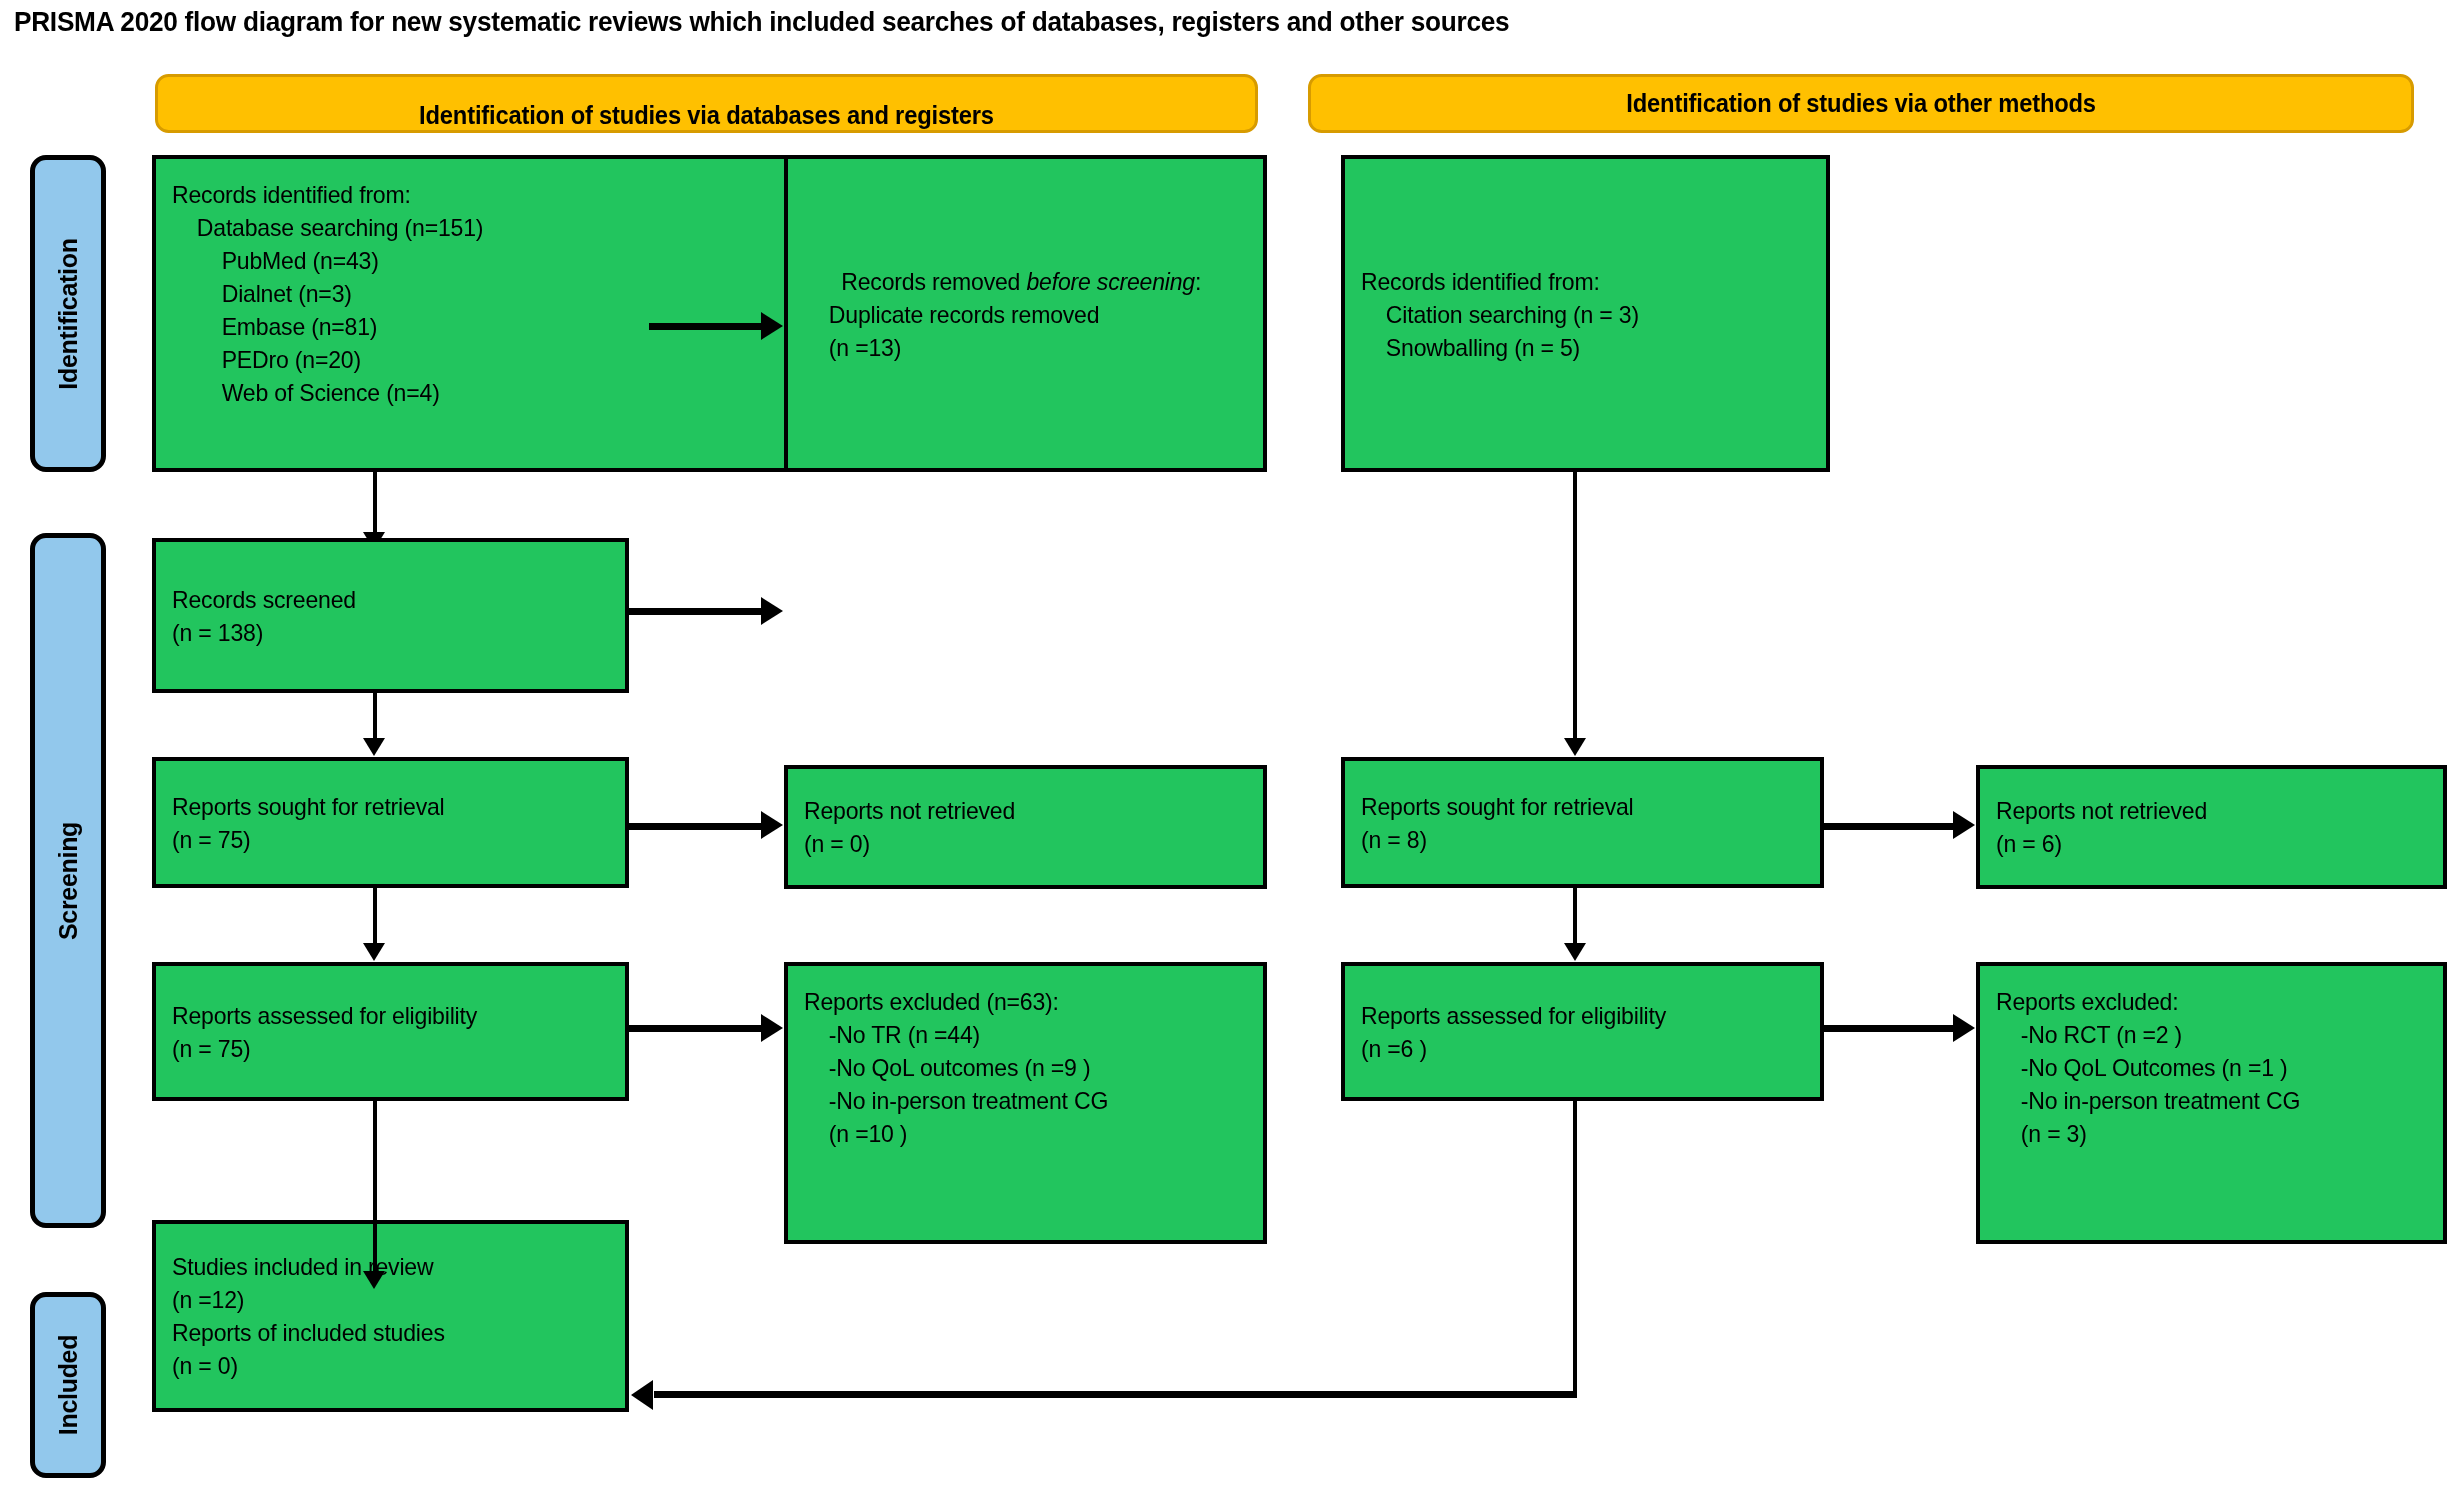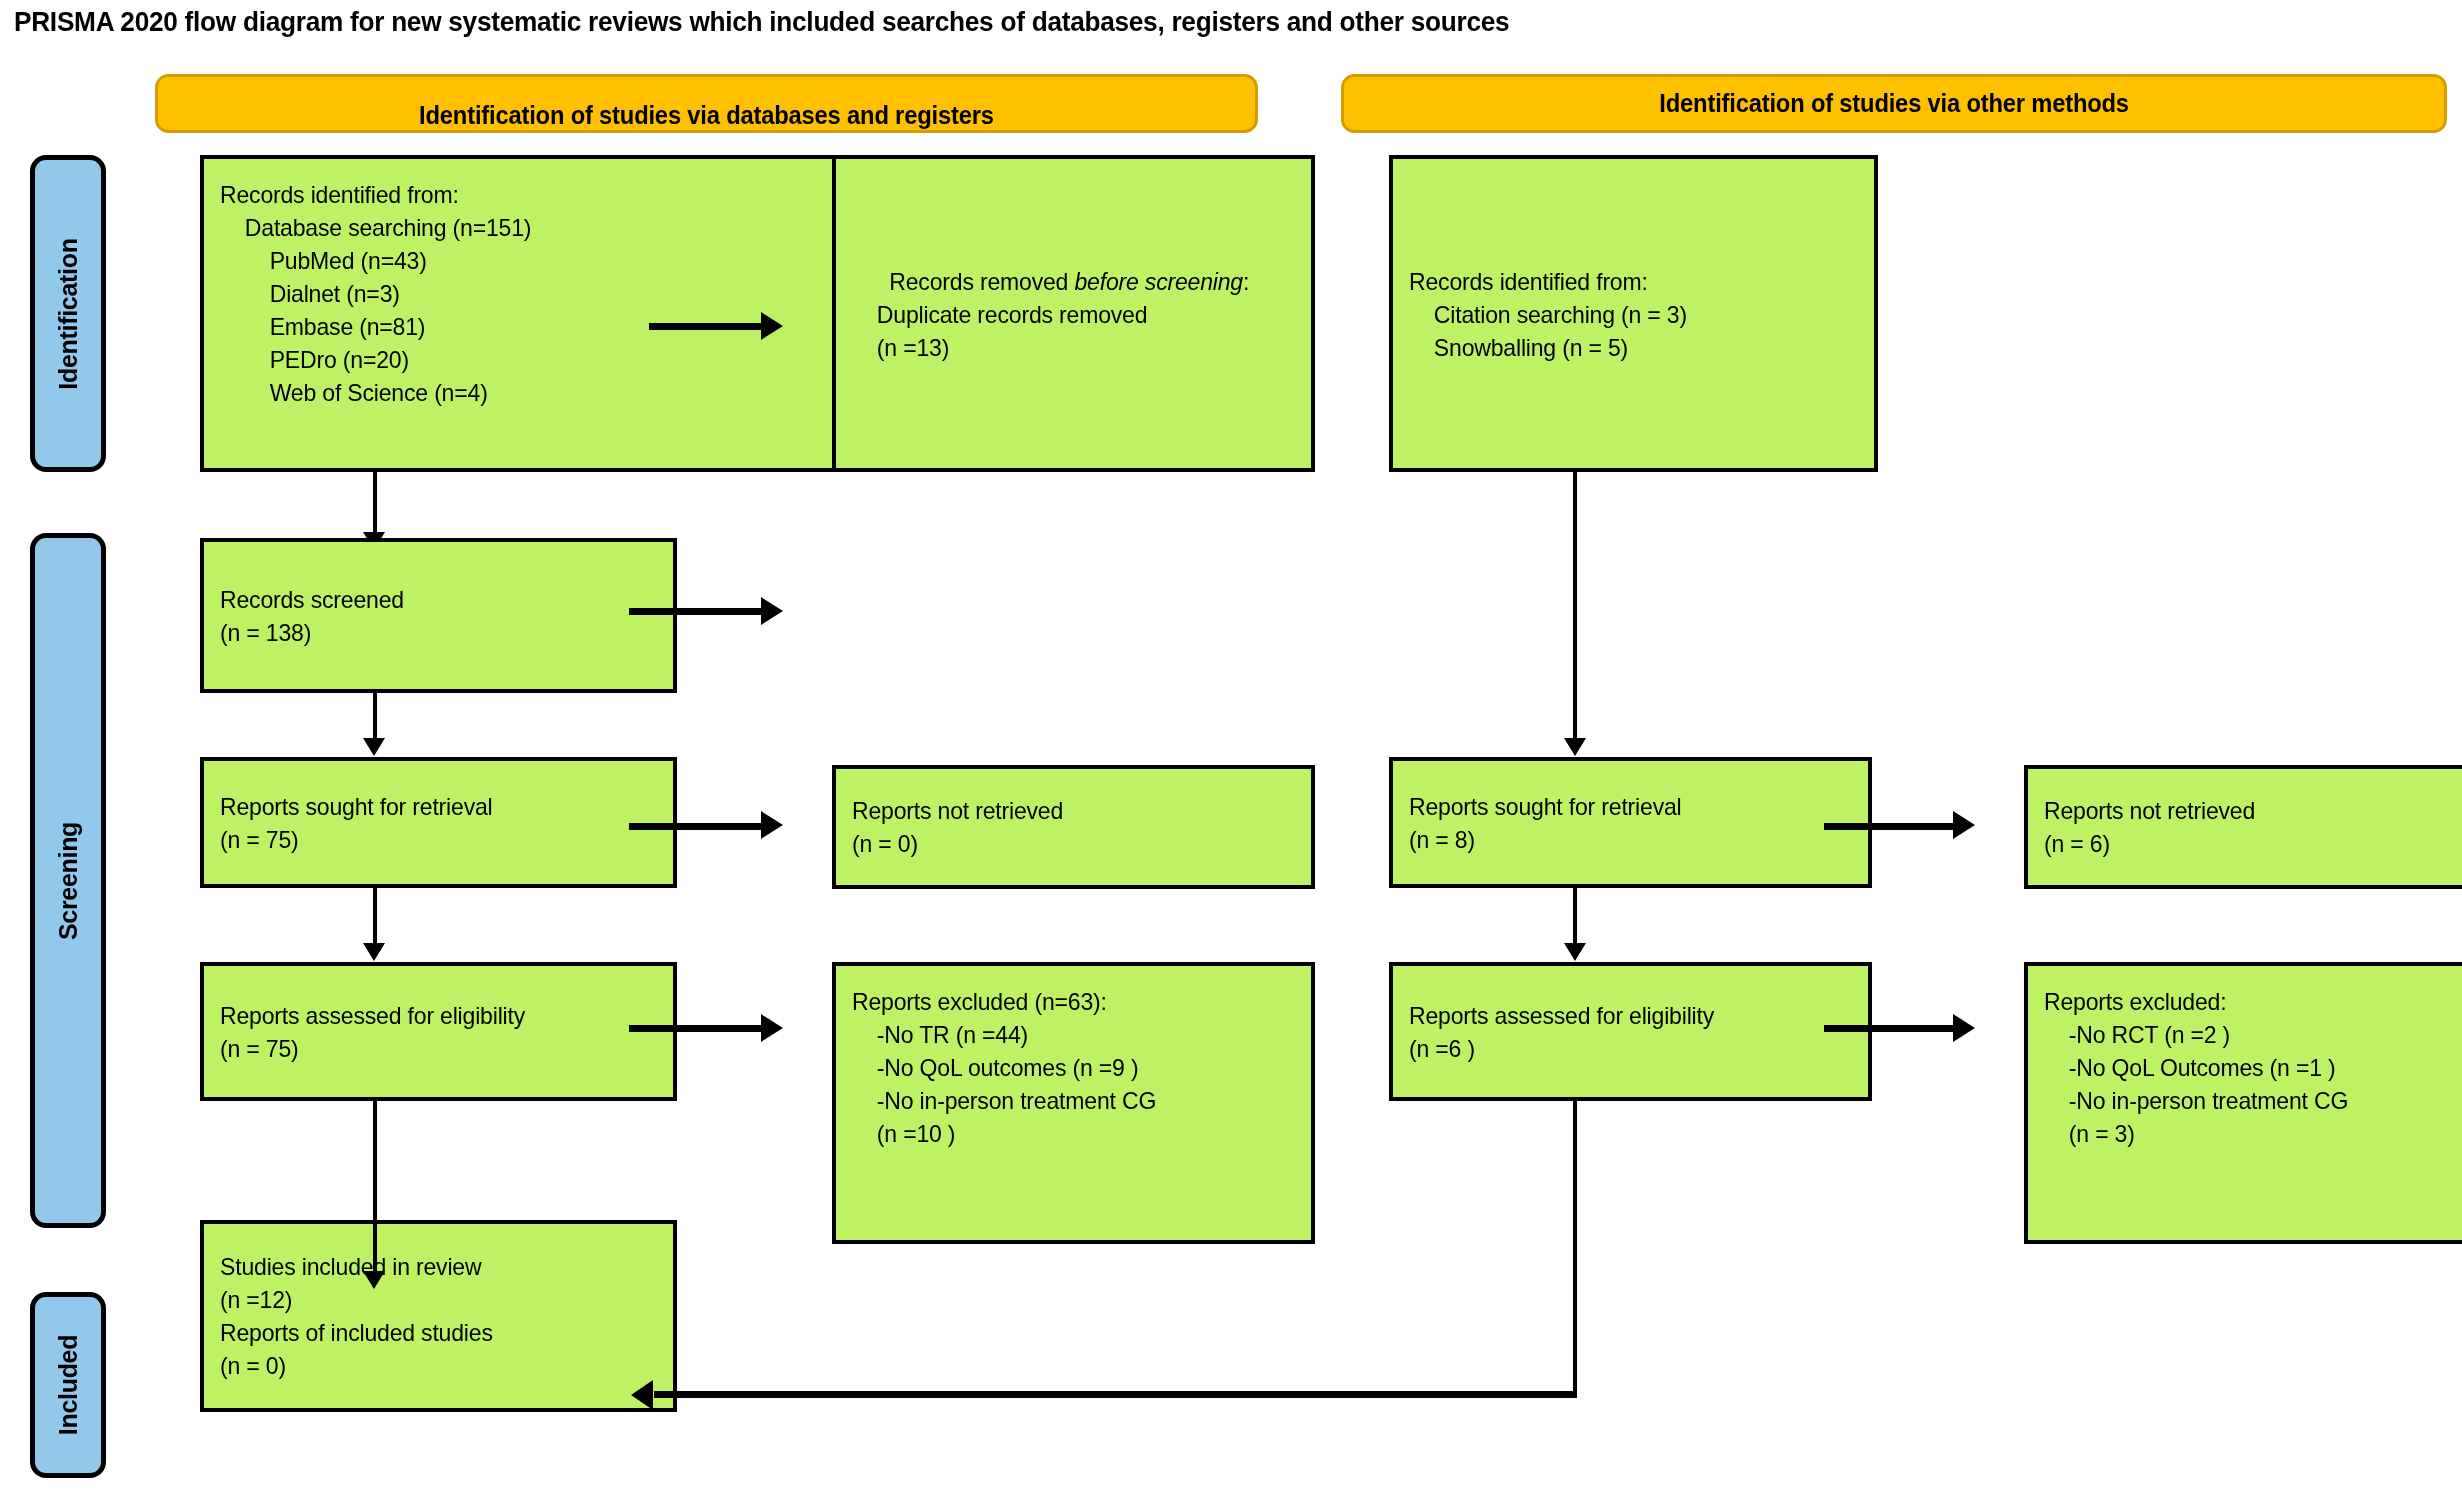--- a/index.html
+++ b/index.html
@@ -71,25 +71,24 @@
     font-size: 25px;
     font-weight: bold;
     letter-spacing: -0.2px;
     white-space: nowrap;
     transform: scaleX(0.95);
   }
 
   
   .flow-box {
     position: absolute;
-    background: #bef264;
+    background: #22c55e;
     border: 4.3px solid #000000;
     box-sizing: border-box;
     padding: 1px;
-    margin-left: 48px;
   }
   .flow-box .box-text {
     position: absolute;
     left: 16px;
     right: 8.7px;
     font-size: 24px;
     line-height: 33px;
     letter-spacing: -0.2px;
     white-space: pre-wrap;
     transform: scaleX(0.96);
@@ -154,21 +153,21 @@
   </div>
 
   <div class="stage-bar" style="left:30px; top:1292px; width:76px; height:186px;">
     <span class="stage-label">Included</span>
   </div>
 
   <div class="banner" style="left:155px; top:74px; width:1103px; height:59px;align-items:flex-end;">
     <span class="banner-label">Identification of studies via databases and registers</span>
   </div>
 
-  <div class="banner" style="left:1341px; top:74px; width:1106px; height:59px;">
+  <div class="banner" style="left:1308px; top:74px; width:1106px; height:59px;">
     <span class="banner-label">Identification of studies via other methods</span>
   </div>
 
   <div class="flow-box v-top" style="left:152px; top:155px; width:954px; height:317px;">
     <div class="box-text">Records identified from:
     Database searching (n=151)
         PubMed (n=43)
         Dialnet (n=3)
         Embase (n=81)
         PEDro (n=20)

